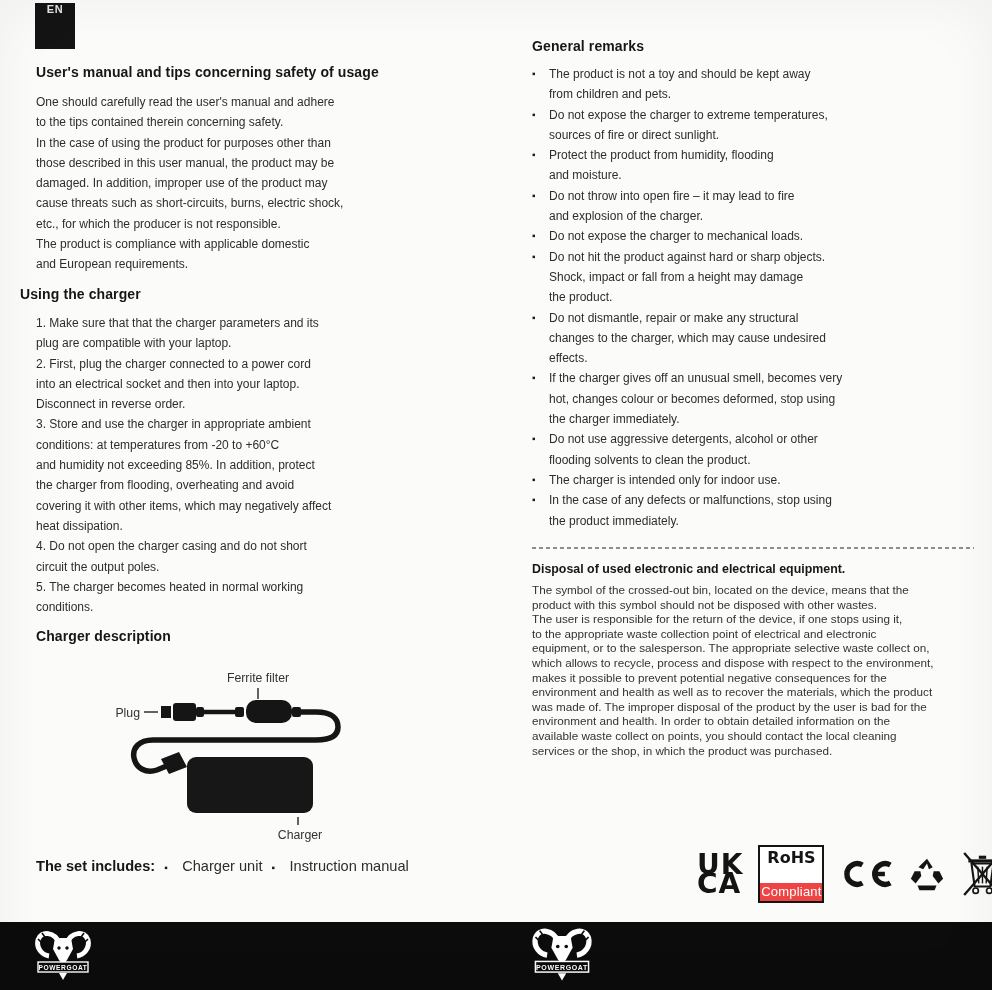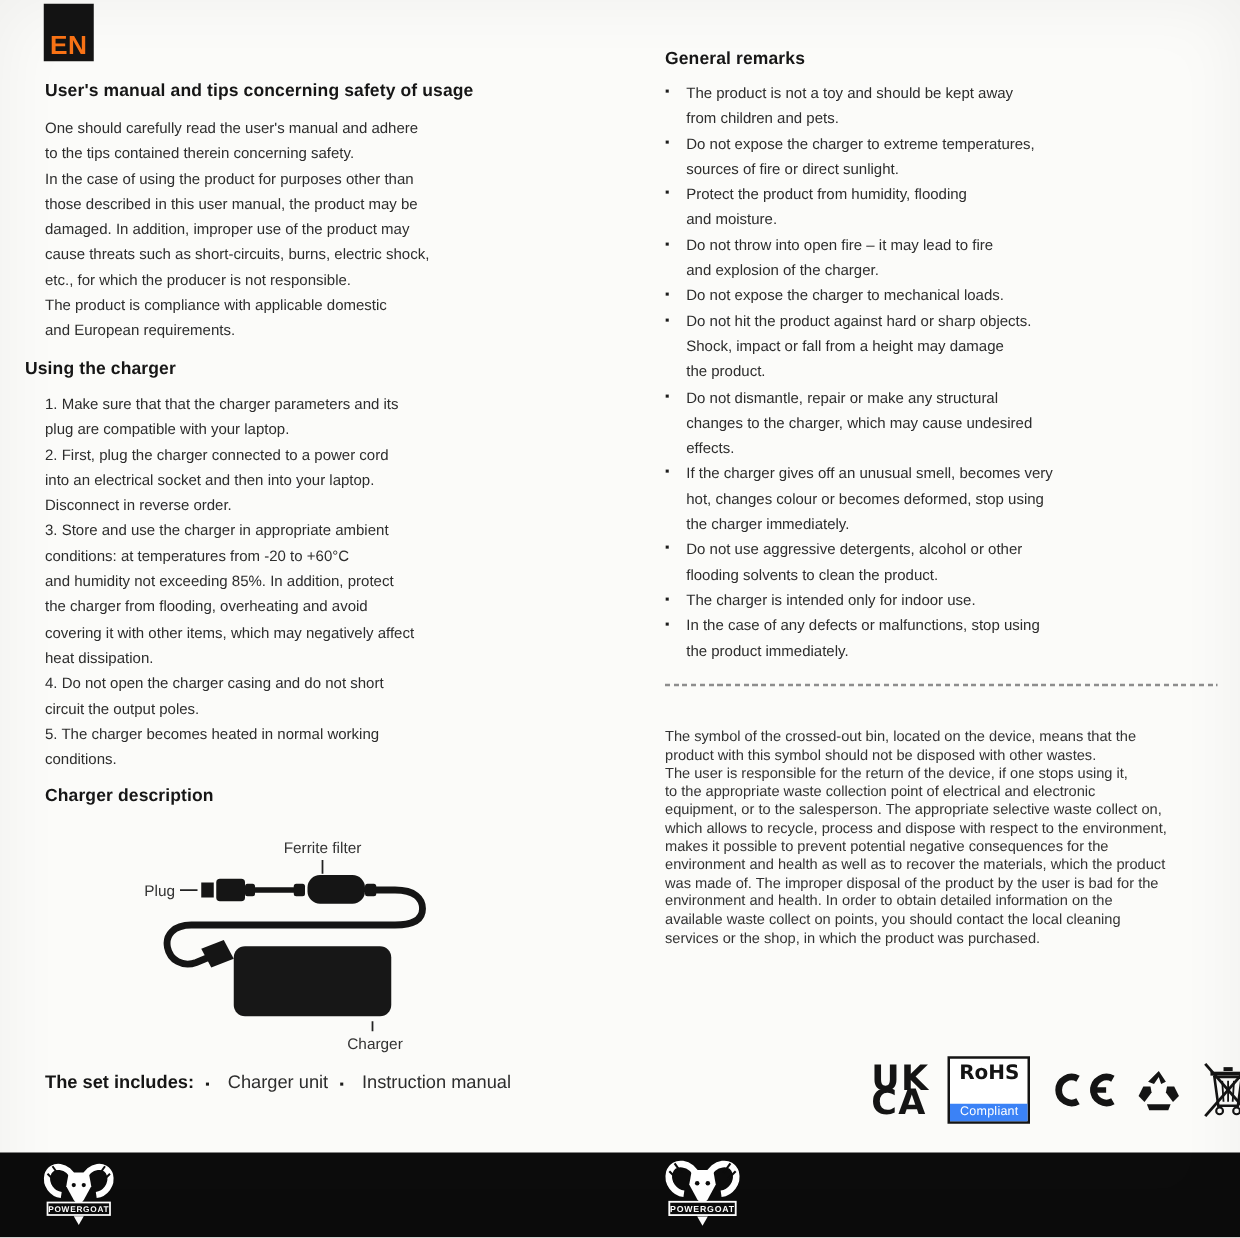--- a/index.html
+++ b/index.html
@@ -5,23 +5,23 @@
   html,body{margin:0;padding:0;background:#e8e8e6;}
   .page{
     position:relative;width:992px;height:990px;margin:0 auto;
     background:#fbfbf9;overflow:hidden;
     font-family:"Liberation Sans",sans-serif;color:#2d2d2d;
   }
   .page::after{content:"";position:absolute;inset:0;pointer-events:none;
     box-shadow:inset 0 0 55px rgba(0,0,0,0.05);}
   .abs{position:absolute;}
   .lang-badge{
-    left:35px;top:3px;width:40px;height:46px;background:#141414;color:#f97316;
-    display:flex;align-items:flex-end;justify-content:center;
-    font-weight:bold;font-size:21px;letter-spacing:.5px;
+    left:35px;top:3px;width:40px;height:46px;background:#141414;color:#e5e5e5;
+    display:flex;align-items:flex-start;justify-content:center;
+    font-weight:bold;font-size:11px;letter-spacing:.5px;
   }
   h2.sec{margin:0;font-size:14px;font-weight:700;color:#161616;letter-spacing:.1px;}
   .body-text{font-size:12px;line-height:20.3px;white-space:pre-line;color:#2d2d2d;}
   .small-head{margin:0;font-size:12.4px;font-weight:700;color:#161616;}
   .small-text{font-size:11.7px;line-height:14.6px;white-space:pre-line;color:#333;}
   .bullets{left:532px;top:64px;width:446px;}
   .bullet-item{display:flex;gap:8px;}
   .bm{flex:0 0 auto;width:9px;font-size:10px;line-height:20.3px;color:#1c1c1c;}
   .bullet-item .body-text{flex:1 1 auto;}
   .dash-sep{left:532px;top:547px;width:442px;height:2px;
@@ -29,21 +29,21 @@
   .set-line{left:36px;top:858px;display:flex;align-items:baseline;gap:9px;
     font-size:14.6px;}
   .set-line .lbl{font-weight:700;color:#161616;}
   .set-line .bm{line-height:17px;}
   .logos{left:697px;top:845px;display:flex;align-items:center;gap:15px;}
   .ukca{font-weight:800;font-size:28px;line-height:19.5px;color:#141414;
     letter-spacing:1px;font-family:"DejaVu Sans",sans-serif;}
   .rohs{border:2.5px solid #141414;width:62px;text-align:center;background:#fff;}
   .rohs .top{font-weight:700;font-size:16px;color:#141414;padding:1px 0 16px;
     font-family:"DejaVu Sans",sans-serif;}
-  .rohs .bot{background:#3b82f6;color:#fff;font-size:10px;padding:1px 0 2px;
+  .rohs .bot{background:#ef4444;color:#fff;font-size:13px;padding:1px 0 2px;
     letter-spacing:.2px;}
   .footer{left:0;top:922px;width:992px;height:68px;background:#0c0c0c;}
   .goat{position:absolute;}
   svg text{font-family:"Liberation Sans",sans-serif;}
 </style>
 </head>
 <body>
 
 <div class="page">
 
@@ -171,20 +171,21 @@
     </div>
     <div class="bullet-item">
       <span class="bm">▪</span>
       <div class="body-text">In the case of any defects or malfunctions, stop using
 the product immediately.</div>
     </div>
   </div>
 
   <div class="abs dash-sep"></div>
 
+  <h3 class="small-head abs" style="left:532px;top:562px;">Disposal of used electronic and electrical equipment.</h3>
 
   <div class="abs small-text" style="left:532px;top:583px;width:452px;">The symbol of the crossed-out bin, located on the device, means that the
 product with this symbol should not be disposed with other wastes.
 The user is responsible for the return of the device, if one stops using it,
 to the appropriate waste collection point of electrical and electronic
 equipment, or to the salesperson. The appropriate selective waste collect on,
 which allows to recycle, process and dispose with respect to the environment,
 makes it possible to prevent potential negative consequences for the
 environment and health as well as to recover the materials, which the product
 was made of. The improper disposal of the product by the user is bad for the

